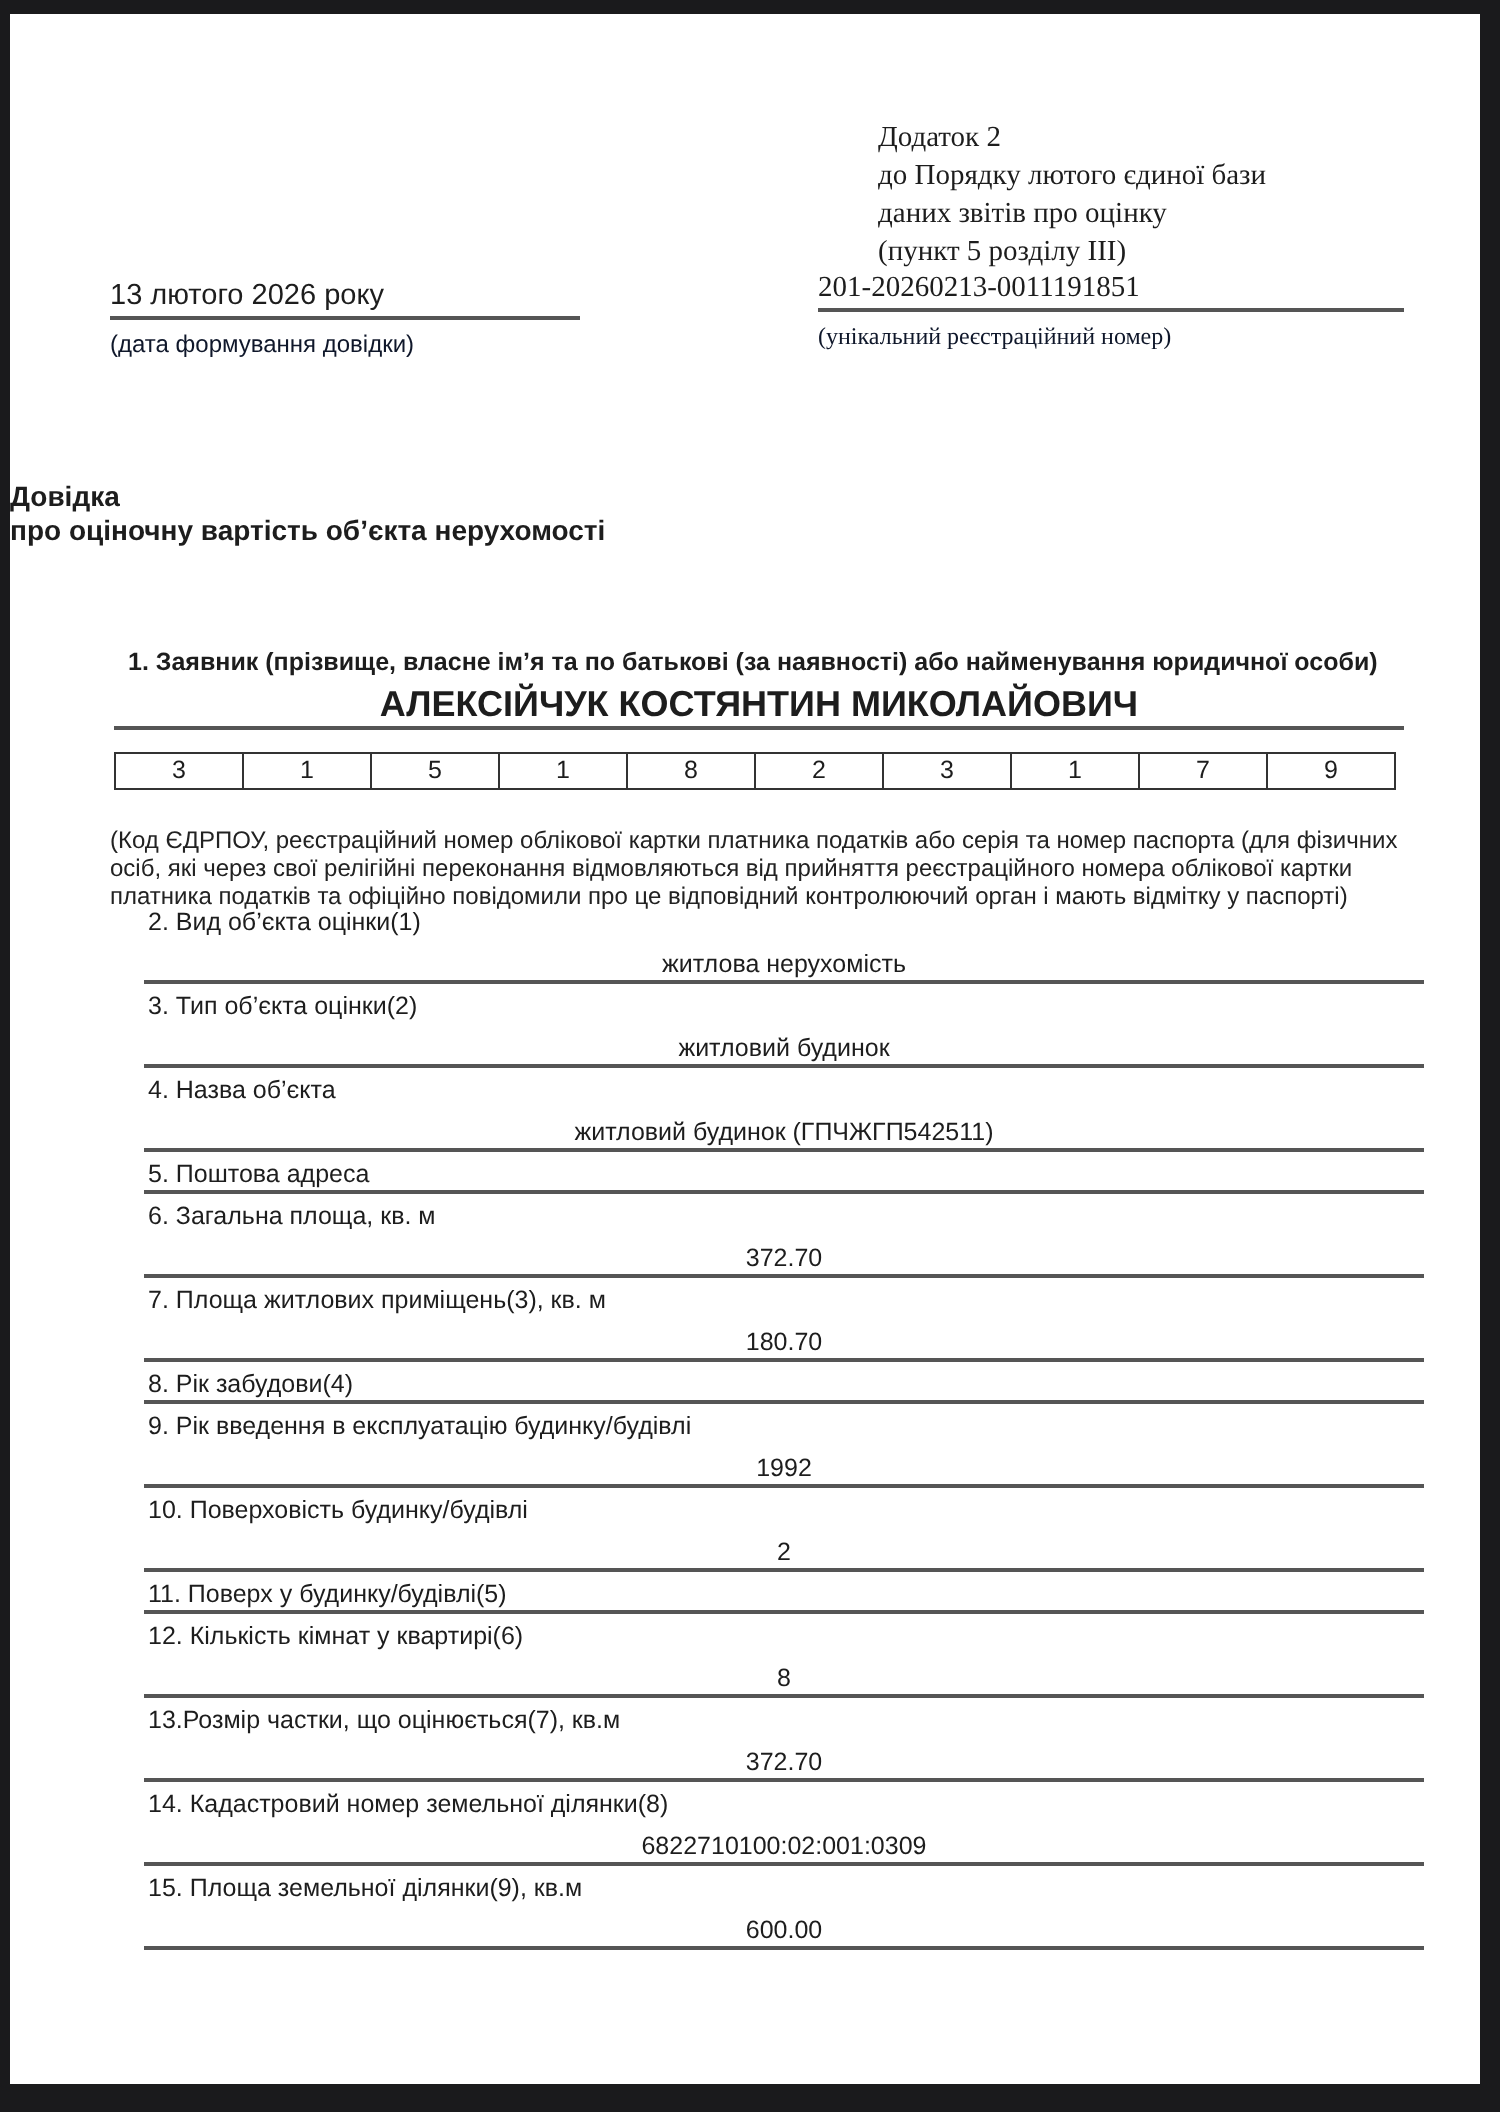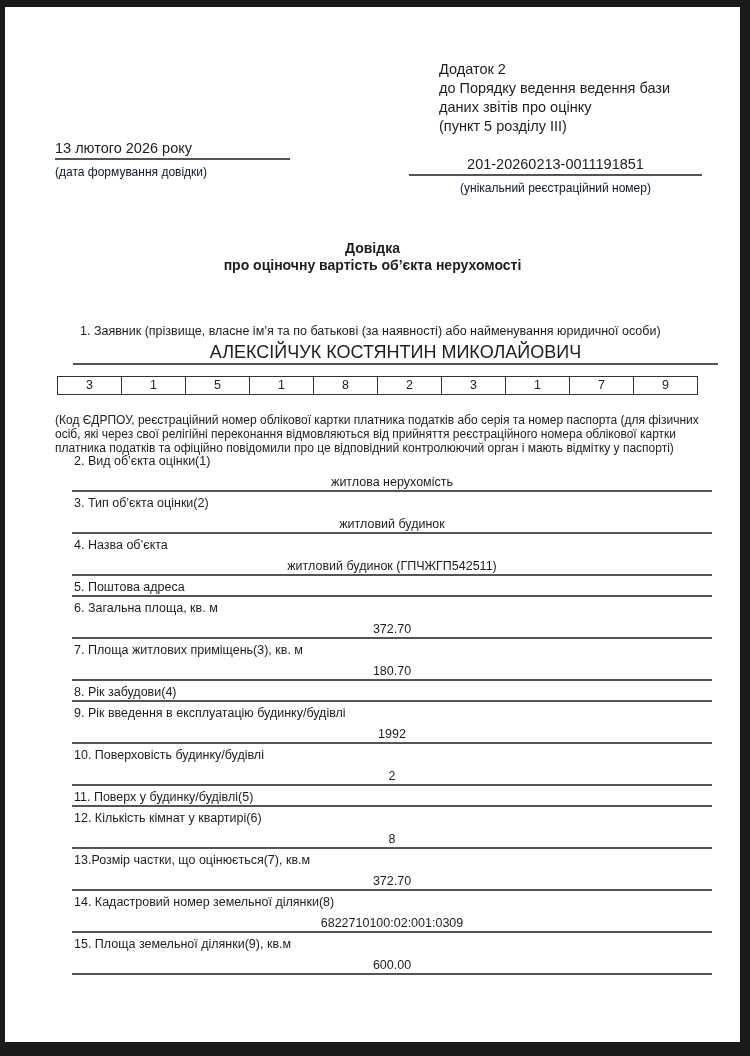--- a/index.html
+++ b/index.html
@@ -11,33 +11,33 @@
       color: #1d1d1d;
     }
     .page {
       position: absolute; left: 5px; top: 7px;
       width: 735px; height: 1035px;
       background: #ffffff;
     }
     .abs { position: absolute; }
     .annex {
       left: 434px; top: 53px;
-      font-size: 14.5px; line-height: 19px;
+      font-size: 14.5px; line-height: 19px; font-family: Liberation Serif, serif;
     }
     .annex div { white-space: nowrap; }
     .date-block { left: 50px; top: 132px; width: 235px; text-align: left; }
-    .reg-block { left: 404px; top: 148px; width: 293px; text-align: center; }
+    .reg-block { left: 404px; top: 128px; width: 293px; text-align: left; font-family: Liberation Serif, serif; }
     .field-value { font-size: 14.5px; line-height: 18px; height: 19px; }
     .field-line { height: 2px; background: #555; margin-top: 0; }
     .field-caption { font-size: 12px; line-height: 16px; margin-top: 4px; color: #0f172a; }
     .title-block {
-      left: 0; top: 233px; width: 735px; text-align: center;
+      left: 0; top: 233px; width: 735px; 
       font-weight: bold; font-size: 14px; line-height: 17px;
     }
-    .content { left: 68px; width: 645px; }
+    .content { left: 52px; width: 645px; font-weight: bold; }
     .sec1-label { top: 316px; font-size: 12.5px; line-height: 16px; padding-left: 7px; white-space: nowrap; }
     .sec1-value { top: 337px; font-size: 18px; line-height: 16px; text-align: center; }
     .sec1-line { top: 356px; height: 2px; background: #555; }
     .code-table {
       top: 369px; left: 52px; width: 641px;
       border-collapse: collapse; table-layout: fixed;
     }
     .code-table td {
       border: 1px solid #333; height: 17px; padding: 0;
       text-align: center; font-size: 12.5px; line-height: 17px;
@@ -52,21 +52,21 @@
     .f-value { font-size: 12.5px; line-height: 16px; text-align: center; padding-top: 5px; height: 16px; }
     .f-line { height: 2px; background: #555; }
   </style>
 </head>
 <body>
 
 <div class="page">
 
   <div class="abs annex">
     <div>Додаток 2</div>
-    <div>до Порядку ведення ведення бази</div>
+    <div>до Порядку лютого єдиної бази</div>
     <div>даних звітів про оцінку</div>
     <div>(пункт 5 розділу ІІІ)</div>
   </div>
 
   <div class="abs date-block">
     <div class="field-value">13 лютого 2026 року</div>
     <div class="field-line"></div>
     <div class="field-caption">(дата формування довідки)</div>
   </div>
 

